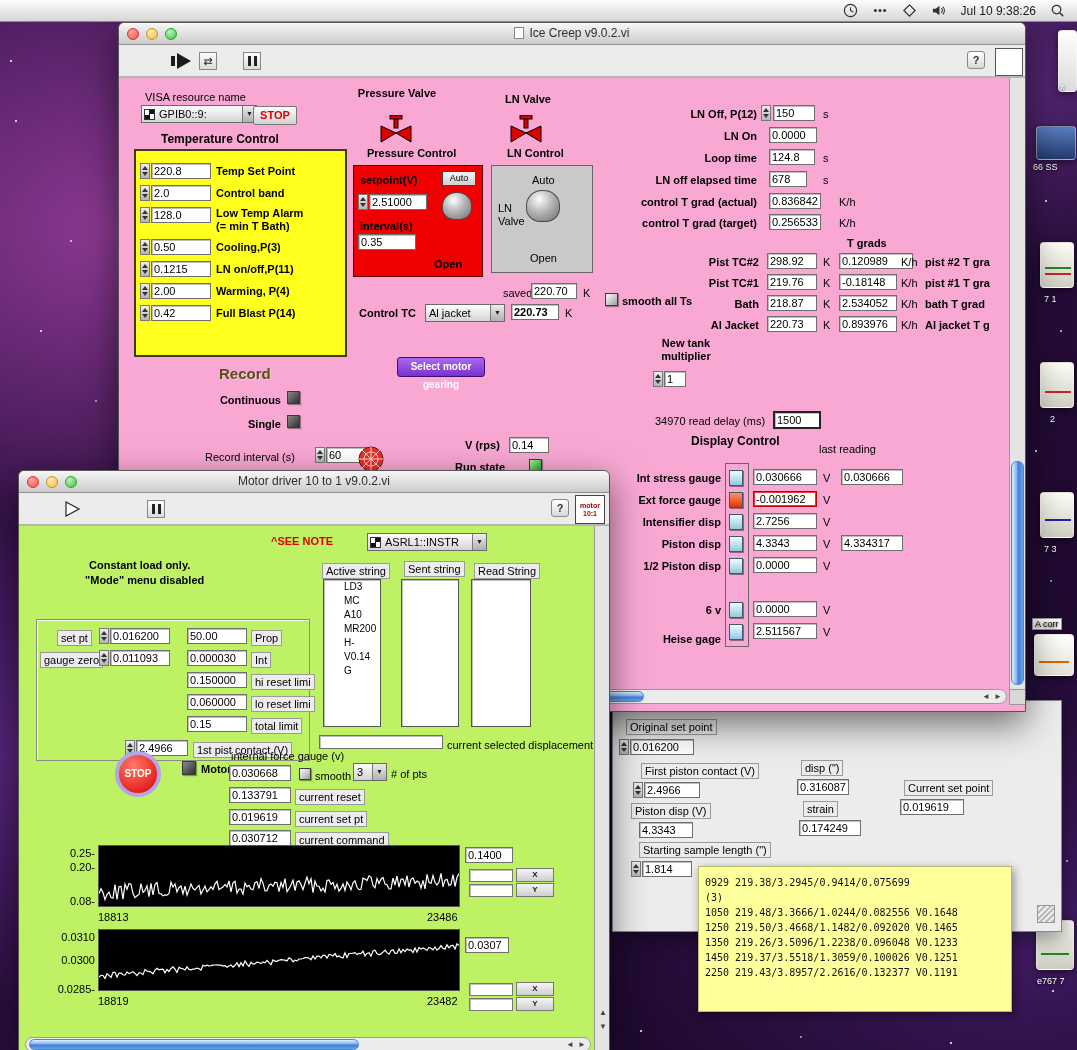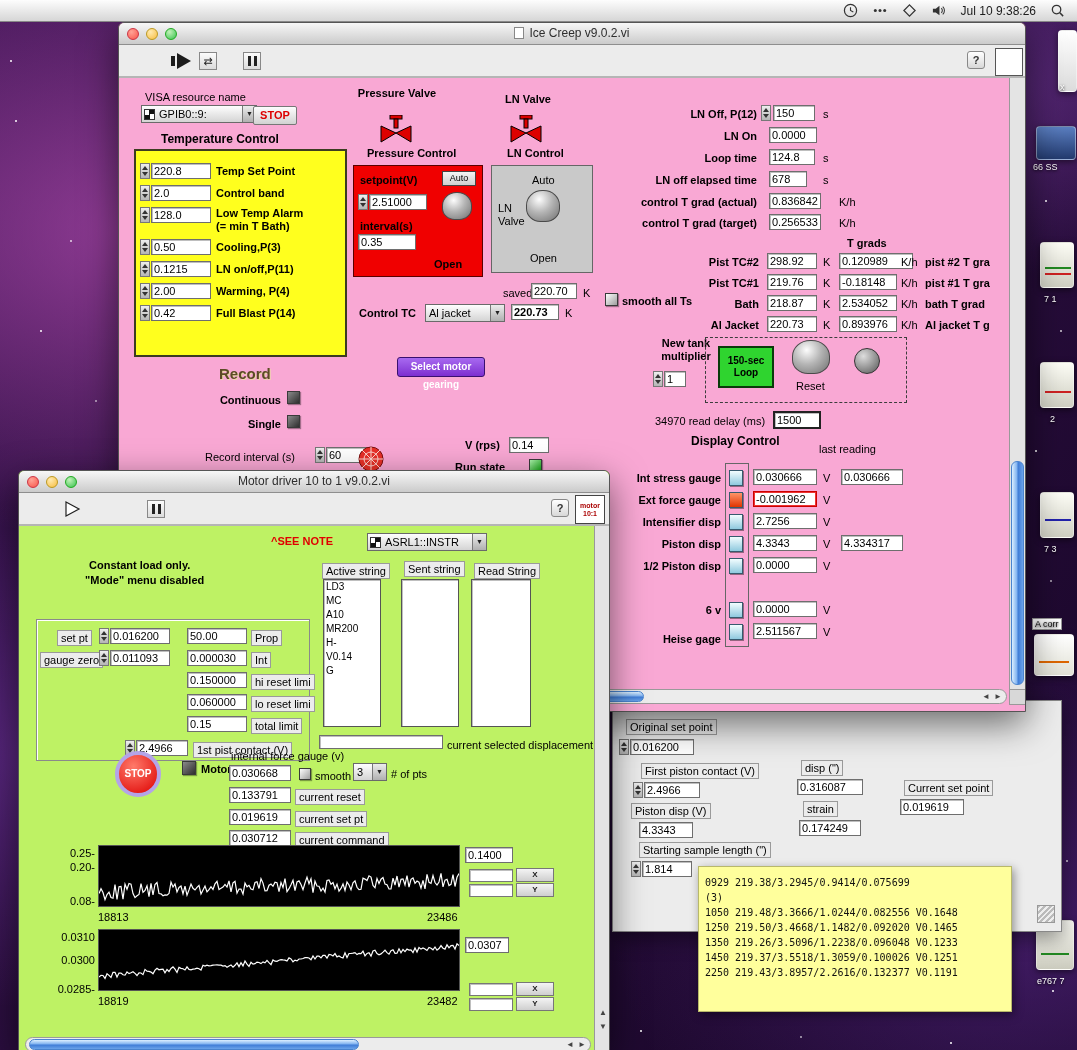--- a/index.html
+++ b/index.html
@@ -28,21 +28,21 @@
 .chk.dark{background:linear-gradient(135deg,#8a8a8a,#2e2e2e)}
 .chk.green{background:linear-gradient(135deg,#aef5ae,#15a315)}
 .dispchk{position:absolute;width:14px;height:16px;border:1px solid #365a6e;background:linear-gradient(#f2fdff,#8fc9de);box-shadow:1px 1px 0 rgba(0,0,0,.4)}
 .dispchk.red{background:linear-gradient(#ff9468,#e03400)}
 .dome{position:absolute;border:1px solid #4a4a4a;border-radius:48% 48% 42% 42%;background:radial-gradient(circle at 38% 28%,#fdfdfd,#b5b5b5 45%,#6f6f6f)}
 .dd{position:absolute;height:18px;background:linear-gradient(#fefefe,#d4d4d4);border:1px solid #6a6a6a;font-size:11px;line-height:16px;padding:0 16px 0 3px;white-space:nowrap}
 .dd .arr{position:absolute;right:0;top:0;bottom:0;width:14px;background:linear-gradient(#ececec,#b0b0b0);border-left:1px solid #777;font-size:7px;line-height:16px;text-align:center;color:#222}
 .dd.io{padding-left:17px}
 .ioic{position:absolute;left:2px;top:3px;width:11px;height:11px;border:1px solid #333;background:conic-gradient(#111 0 25%,#fff 0 50%,#111 0 75%,#fff 0)}
 .listbox{position:absolute;background:#fff;border:1px solid #555;box-shadow:inset 1px 1px 0 rgba(0,0,0,.25);font-size:10px}
-.listbox div{height:14px;line-height:14px;padding-left:2px;white-space:nowrap}
+.listbox div{height:14px;line-height:14px;padding-left:20px;white-space:nowrap}
 .plot{position:absolute;background:#000;border:1px solid #555}
 .window{position:absolute;border:1px solid #555;border-radius:6px 6px 0 0;box-shadow:0 12px 36px rgba(0,0,0,.55)}
 .titlebar{height:22px;background:linear-gradient(#f7f7f7,#cbcbcb);border-bottom:1px solid #8e8e8e;border-radius:5px 5px 0 0;text-align:center;font-size:12px;line-height:21px;color:#2e2e2e;position:relative}
 .tl{position:absolute;top:5px;width:12px;height:12px;border-radius:50%}
 .tl.red{left:8px;background:radial-gradient(circle at 35% 30%,#ffa396,#f9554a);border:1px solid #c34}
 .tl.yel{left:27px;background:radial-gradient(circle at 35% 30%,#ffeab0,#f8bd40);border:1px solid #b92}
 .tl.grn{left:46px;background:radial-gradient(circle at 35% 30%,#c2f2b8,#37c24e);border:1px solid #2a2}
 .docic{display:inline-block;width:10px;height:12px;background:#fff;border:1px solid #888;margin-right:5px;vertical-align:-2px}
 .toolbar{height:33px;background:#ececec;border-bottom:2px solid #b5b5b5;position:relative}
 .helpbtn{position:absolute;width:18px;height:18px;border:1px solid #888;border-radius:3px;background:linear-gradient(#fff,#d8d8d8);font-size:11px;font-weight:bold;text-align:center;line-height:16px;color:#333}
@@ -120,21 +120,21 @@
 <div class="dlabel" style="left:1037px;top:976px;z-index:1">e767 7</div>
 
 <div class="abs" style="left:612px;top:700px;width:450px;height:232px;background:#ececec;border:1px solid #888;box-shadow:0 6px 20px rgba(0,0,0,.45);z-index:2">
   <span class="boxlbl" style="left:13px;top:18px">Original set point</span>
   <span class="stepper" style="left:6px;top:38px"></span>
   <span class="fld" style="left:17px;top:38px;width:64px">0.016200</span>
   <span class="boxlbl" style="left:28px;top:62px">First piston contact (V)</span>
   <span class="stepper" style="left:20px;top:81px"></span>
   <span class="fld" style="left:31px;top:81px;width:56px">2.4966</span>
   <span class="boxlbl" style="left:188px;top:59px">disp (")</span>
-  <span class="fld" style="left:184px;top:78px;width:66px">0.316087</span>
+  <span class="fld" style="left:184px;top:78px;width:52px">0.316087</span>
   <span class="boxlbl" style="left:18px;top:102px">Piston disp (V)</span>
   <span class="fld" style="left:26px;top:121px;width:54px">4.3343</span>
   <span class="boxlbl" style="left:190px;top:100px">strain</span>
   <span class="fld" style="left:186px;top:119px;width:62px">0.174249</span>
   <span class="boxlbl" style="left:291px;top:79px">Current set point</span>
   <span class="fld" style="left:287px;top:98px;width:64px">0.019619</span>
   <span class="boxlbl" style="left:26px;top:141px">Starting sample length (")</span>
   <span class="stepper" style="left:18px;top:160px"></span>
   <span class="fld" style="left:29px;top:160px;width:50px">1.814</span>
   <span class="abs" style="left:424px;top:204px;width:18px;height:18px;background:repeating-linear-gradient(135deg,#bbb 0 2px,#eee 2px 4px);border:1px solid #999"></span>
@@ -307,26 +307,20 @@
       </g>
     </svg>
   <span class="lbl b" style="left:346px;top:416px">V (rps)</span>
   <span class="fld" style="left:390px;top:414px;width:40px">0.14</span>
   <span class="lbl b" style="left:336px;top:438px">Run state</span>
   <span class="chk green" style="left:410px;top:436px"></span>
 
   <span class="lbl b c" style="left:528px;top:314px;width:78px;white-space:normal">New tank multiplier</span>
   <span class="stepper" style="left:534px;top:348px"></span>
   <span class="fld" style="left:545px;top:348px;width:22px">1</span>
-  <div class="abs" style="left:586px;top:314px;width:202px;height:66px;border:1px dashed #3c3c3c">
-    <span class="abs c" style="left:12px;top:8px;width:56px;height:42px;background:#2fd42f;border:2px solid #0a3a0a;font-size:10px;font-weight:bold;display:flex;align-items:center;justify-content:center;line-height:12px">150-sec Loop</span>
-    <span class="dome" style="left:86px;top:2px;width:38px;height:34px"></span>
-    <span class="lbl" style="left:90px;top:42px">Reset</span>
-    <span class="abs" style="left:148px;top:10px;width:26px;height:26px;border-radius:50%;background:radial-gradient(circle at 35% 30%,#ddd,#555);border:1px solid #333"></span>
-  </div>
   <span class="lbl" style="left:536px;top:392px">34970 read delay (ms)</span>
   <span class="fld" style="left:654px;top:388px;width:48px;height:18px;border:2px solid #222">1500</span>
 
   <span class="lbl b s12" style="left:572px;top:412px">Display Control</span>
   <span class="lbl" style="left:700px;top:420px">last reading</span>
   <span class="abs" style="left:606px;top:440px;width:24px;height:184px;border:1px solid #666"></span>
   <span class="lbl b r" style="left:478px;top:449px;width:124px">Int stress gauge</span>
   <span class="dispchk" style="left:610px;top:447px"></span>
   <span class="fld" style="left:634px;top:446px;width:64px">0.030666</span>
   <span class="lbl" style="left:704px;top:449px">V</span>

